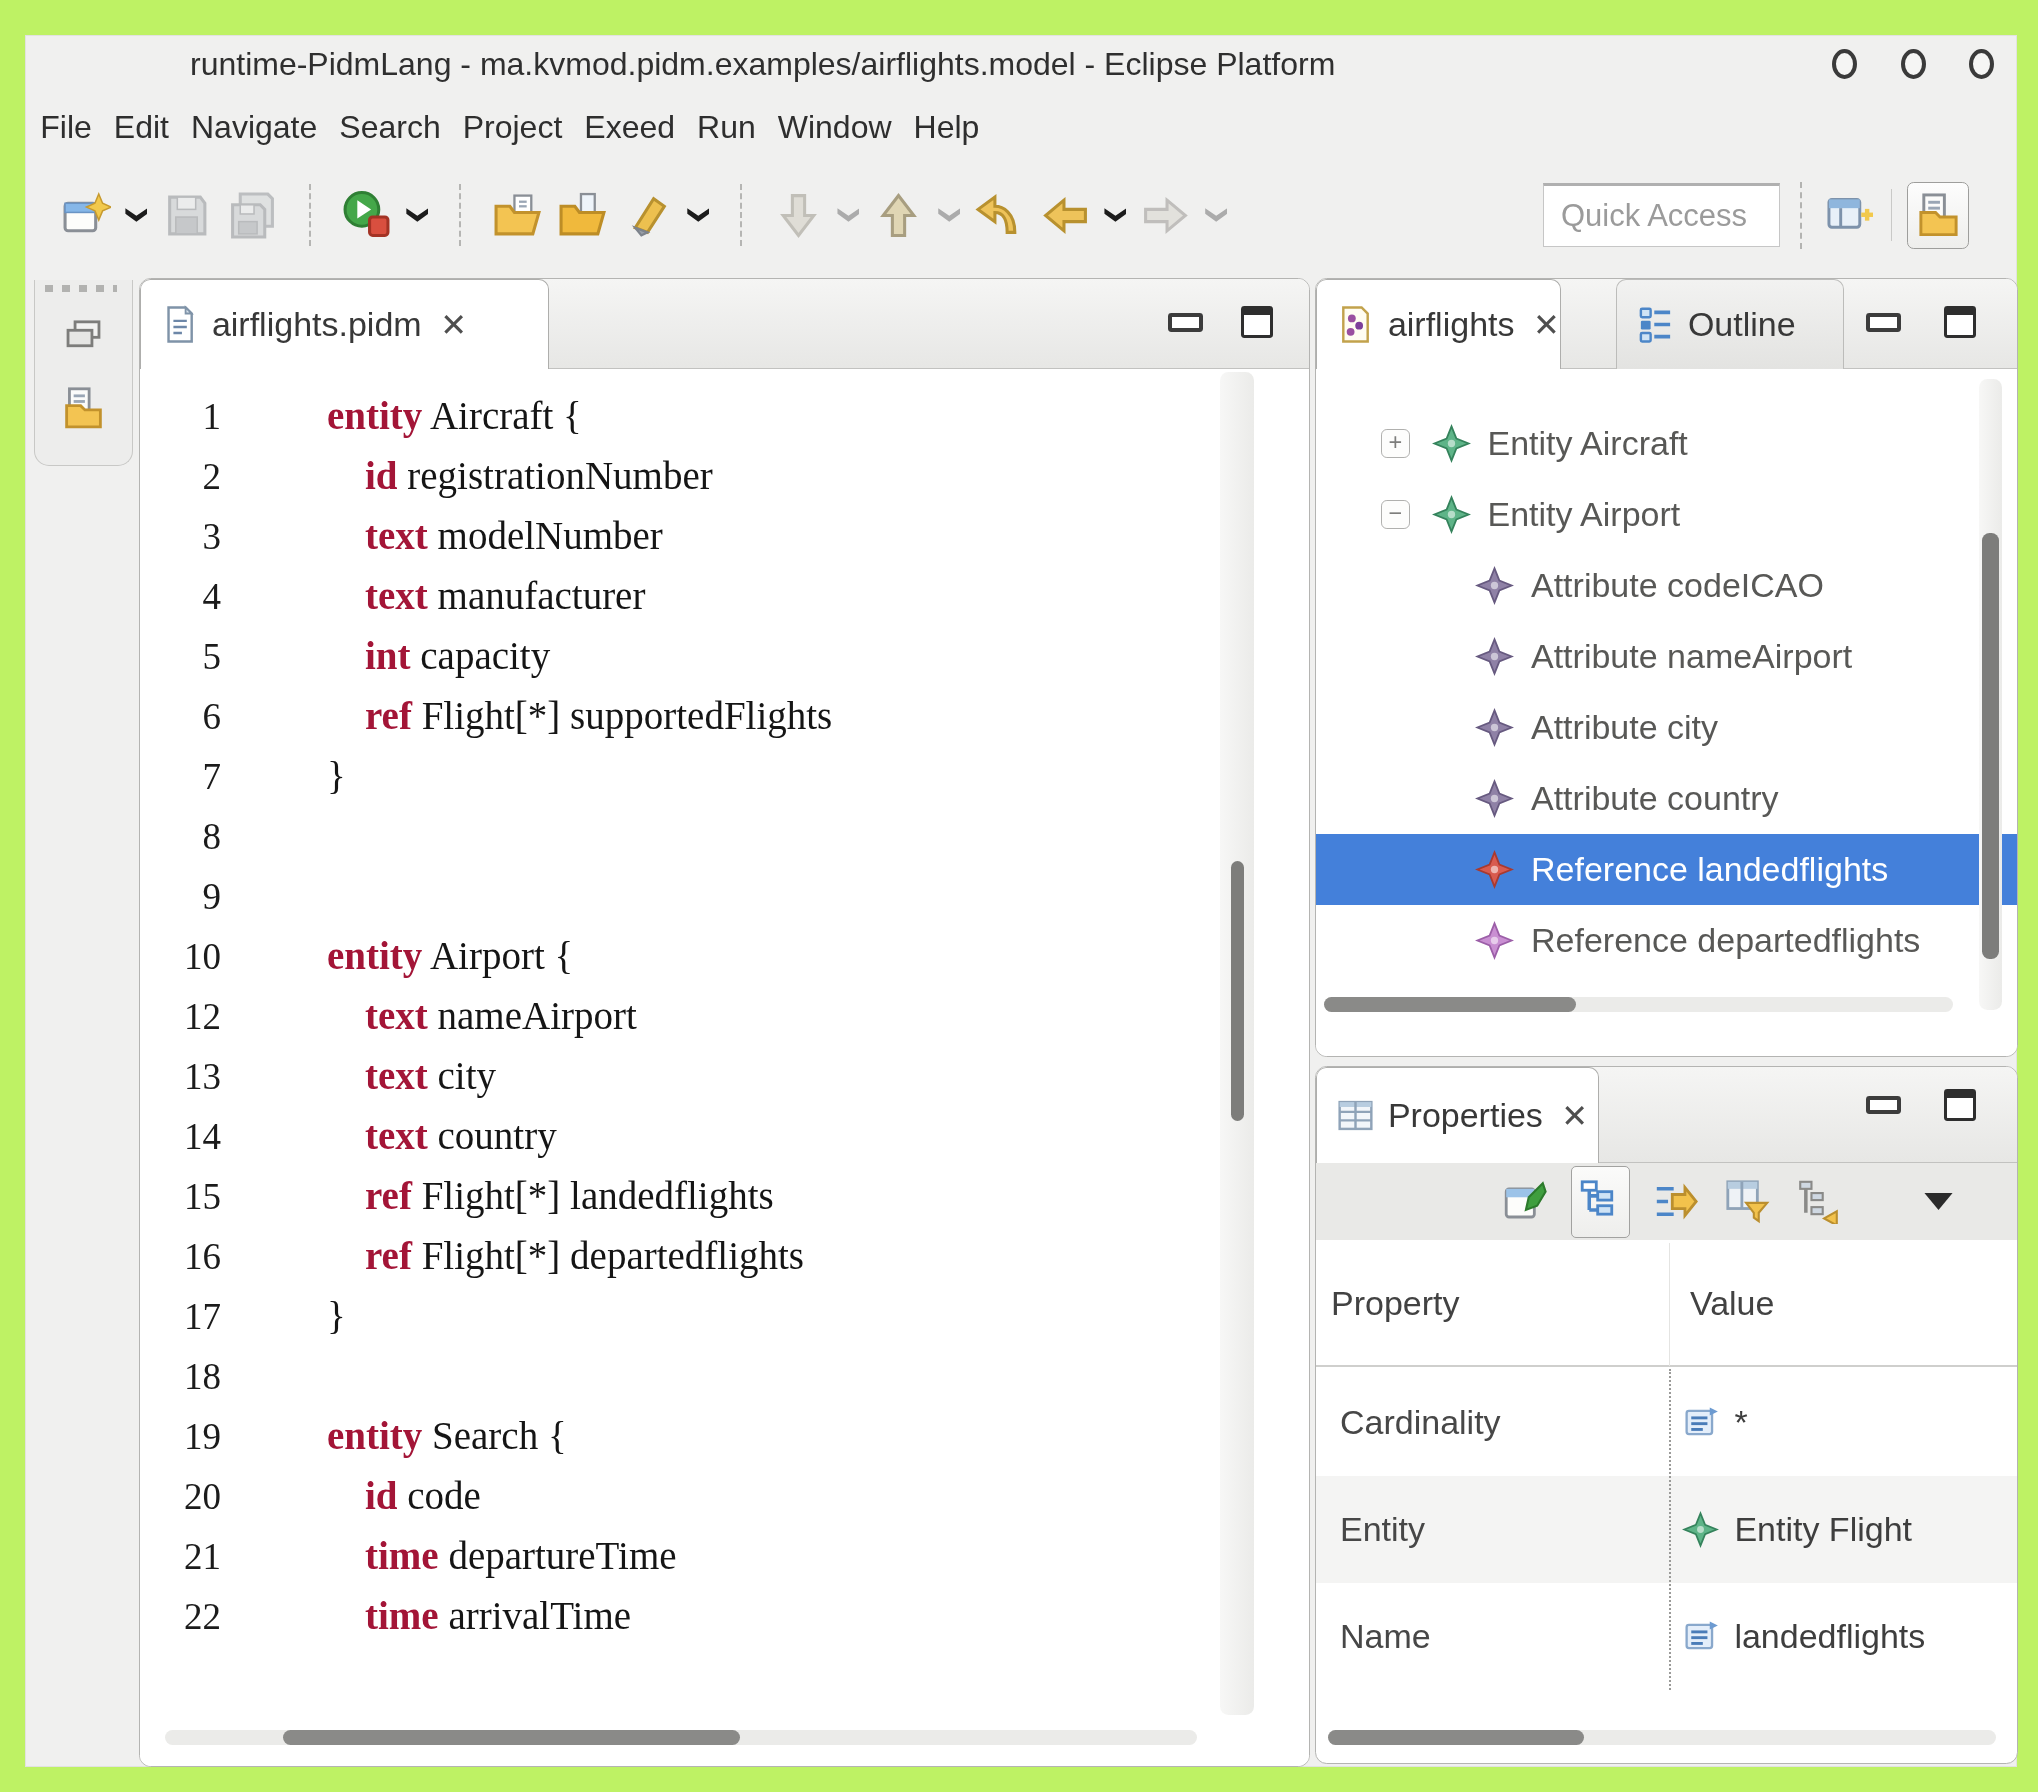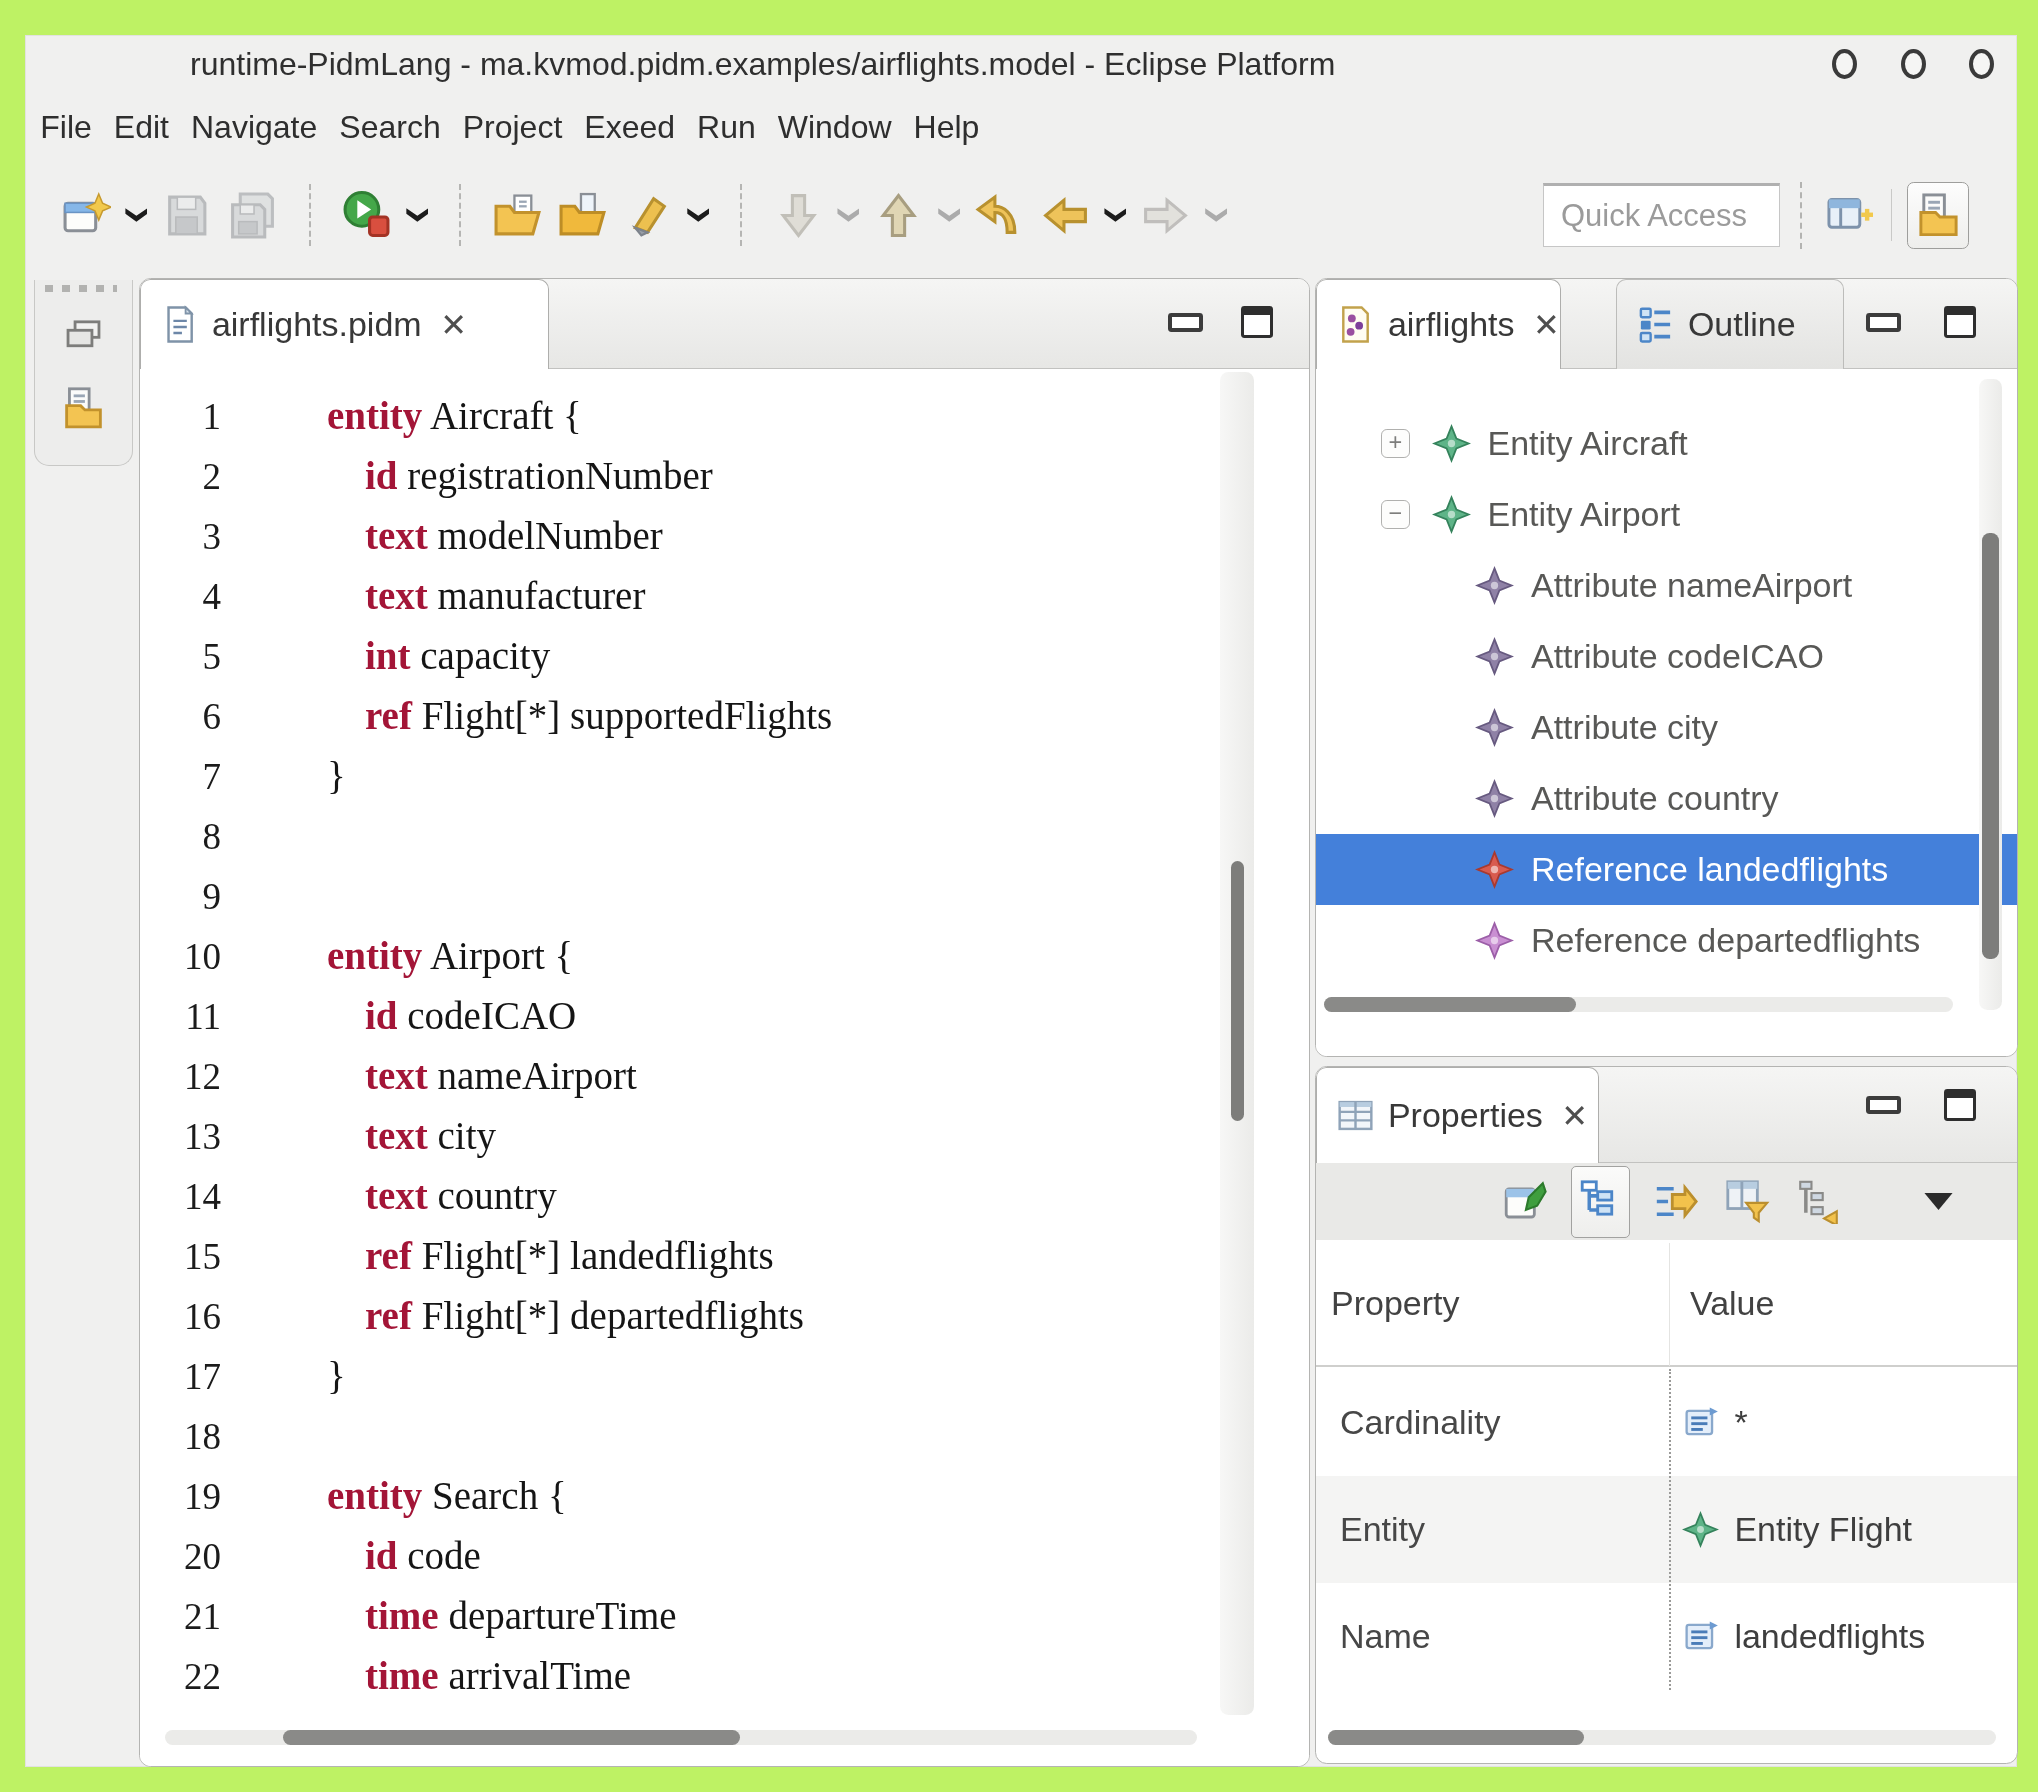--- a/index.html
+++ b/index.html
@@ -302,21 +302,20 @@
             <div class="line"><span class="lnum">1</span><span class="code ind0"><span class="kw">entity</span><span class="idtext"> Aircraft {</span></span></div>
             <div class="line"><span class="lnum">2</span><span class="code ind1"><span class="kw">id</span><span class="idtext"> registrationNumber</span></span></div>
             <div class="line"><span class="lnum">3</span><span class="code ind1"><span class="kw">text</span><span class="idtext"> modelNumber</span></span></div>
             <div class="line"><span class="lnum">4</span><span class="code ind1"><span class="kw">text</span><span class="idtext"> manufacturer</span></span></div>
             <div class="line"><span class="lnum">5</span><span class="code ind1"><span class="kw">int</span><span class="idtext"> capacity</span></span></div>
             <div class="line"><span class="lnum">6</span><span class="code ind1"><span class="kw">ref</span><span class="idtext"> Flight[*] supportedFlights</span></span></div>
             <div class="line"><span class="lnum">7</span><span class="code ind0"><span class="idtext">}</span></span></div>
             <div class="line"><span class="lnum">8</span><span class="code ind0"><span class="idtext"></span></span></div>
             <div class="line"><span class="lnum">9</span><span class="code ind0"><span class="idtext"></span></span></div>
             <div class="line"><span class="lnum">10</span><span class="code ind0"><span class="kw">entity</span><span class="idtext"> Airport {</span></span></div>
-            <div class="line"><span class="lnum">11</span><span class="code ind1"><span class="kw">id</span><span class="idtext"> codeICAO</span></span></div>
             <div class="line"><span class="lnum">12</span><span class="code ind1"><span class="kw">text</span><span class="idtext"> nameAirport</span></span></div>
             <div class="line"><span class="lnum">13</span><span class="code ind1"><span class="kw">text</span><span class="idtext"> city</span></span></div>
             <div class="line"><span class="lnum">14</span><span class="code ind1"><span class="kw">text</span><span class="idtext"> country</span></span></div>
             <div class="line"><span class="lnum">15</span><span class="code ind1"><span class="kw">ref</span><span class="idtext"> Flight[*] landedflights</span></span></div>
             <div class="line"><span class="lnum">16</span><span class="code ind1"><span class="kw">ref</span><span class="idtext"> Flight[*] departedflights</span></span></div>
             <div class="line"><span class="lnum">17</span><span class="code ind0"><span class="idtext">}</span></span></div>
             <div class="line"><span class="lnum">18</span><span class="code ind0"><span class="idtext"></span></span></div>
             <div class="line"><span class="lnum">19</span><span class="code ind0"><span class="kw">entity</span><span class="idtext"> Search {</span></span></div>
             <div class="line"><span class="lnum">20</span><span class="code ind1"><span class="kw">id</span><span class="idtext"> code</span></span></div>
             <div class="line"><span class="lnum">21</span><span class="code ind1"><span class="kw">time</span><span class="idtext"> departureTime</span></span></div>
@@ -380,30 +379,30 @@
             </span>
             <span class="tlabel">Entity Airport</span>
           </div>
           <div class="tree-row child">
             <span class="ticon">
               <svg viewBox="0 0 32 32">
                 <path d="M16 2 L20 12 L30 16 L20 20 L16 30 L12 20 L2 16 L12 12 Z" fill="#8f81a6" stroke="#675a80" stroke-width="1.5"></path>
                 <circle cx="16" cy="16" r="3" fill="#fff" opacity="0.55"></circle>
               </svg>
             </span>
+            <span class="tlabel">Attribute codeICAO</span>
+          </div>
+          <div class="tree-row child">
+            <span class="ticon">
+              <svg viewBox="0 0 32 32">
+                <path d="M16 2 L20 12 L30 16 L20 20 L16 30 L12 20 L2 16 L12 12 Z" fill="#8f81a6" stroke="#675a80" stroke-width="1.5"></path>
+                <circle cx="16" cy="16" r="3" fill="#fff" opacity="0.55"></circle>
+              </svg>
+            </span>
             <span class="tlabel">Attribute nameAirport</span>
-          </div>
-          <div class="tree-row child">
-            <span class="ticon">
-              <svg viewBox="0 0 32 32">
-                <path d="M16 2 L20 12 L30 16 L20 20 L16 30 L12 20 L2 16 L12 12 Z" fill="#8f81a6" stroke="#675a80" stroke-width="1.5"></path>
-                <circle cx="16" cy="16" r="3" fill="#fff" opacity="0.55"></circle>
-              </svg>
-            </span>
-            <span class="tlabel">Attribute codeICAO</span>
           </div>
           <div class="tree-row child">
             <span class="ticon">
               <svg viewBox="0 0 32 32">
                 <path d="M16 2 L20 12 L30 16 L20 20 L16 30 L12 20 L2 16 L12 12 Z" fill="#8f81a6" stroke="#675a80" stroke-width="1.5"></path>
                 <circle cx="16" cy="16" r="3" fill="#fff" opacity="0.55"></circle>
               </svg>
             </span>
             <span class="tlabel">Attribute city</span>
           </div>

